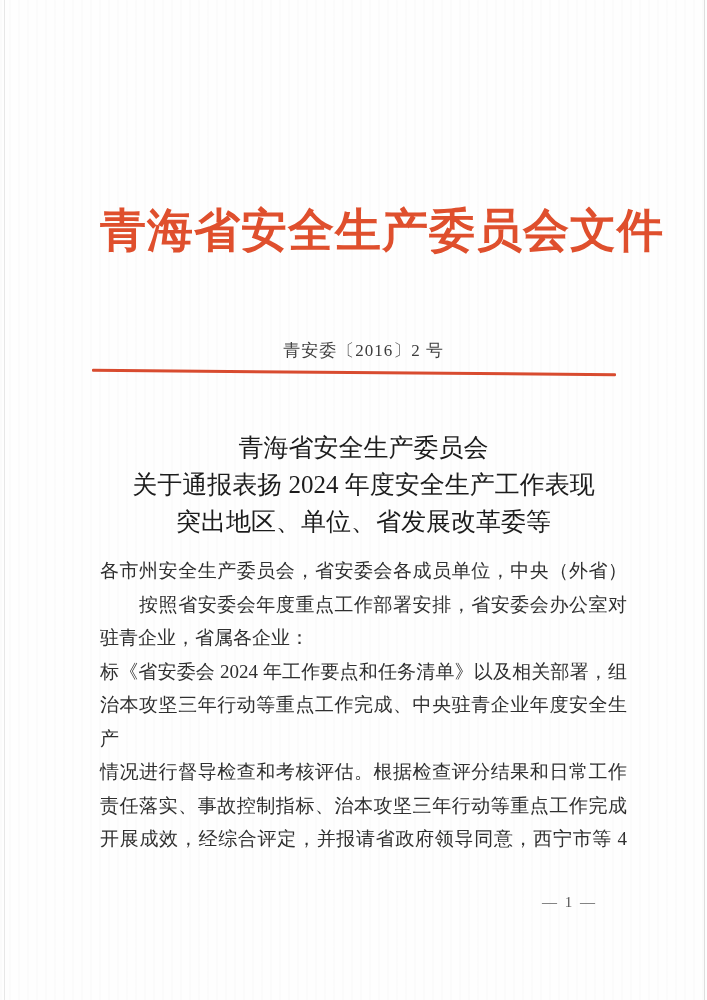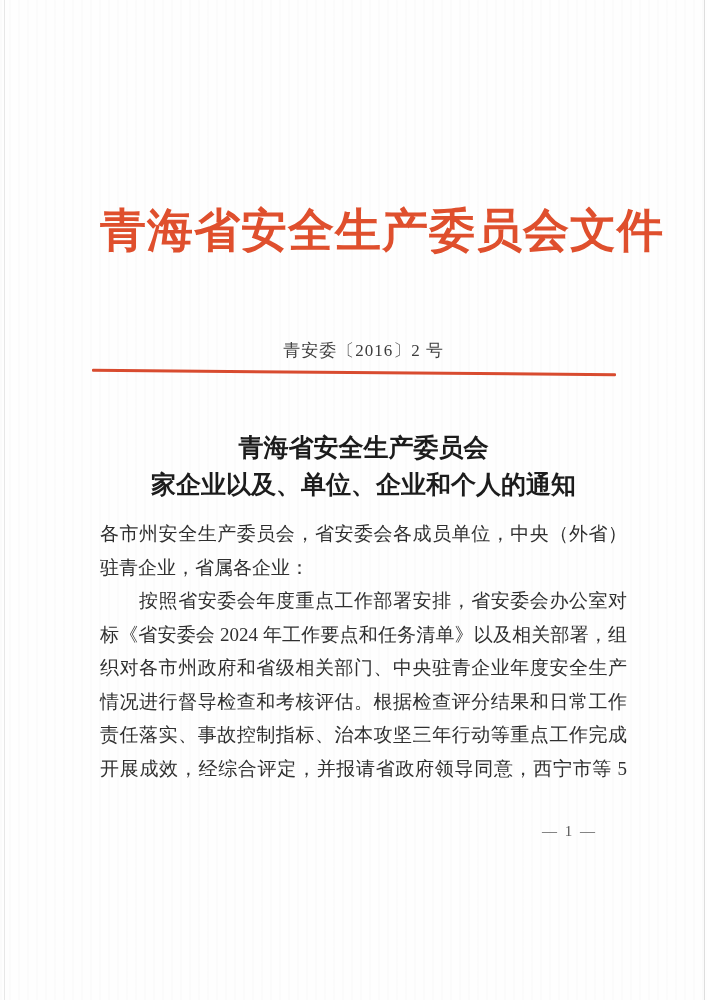--- a/index.html
+++ b/index.html
@@ -63,21 +63,21 @@
     width: 524px;
     height: 3px;
     background: #d84b2f;
     border-radius: 1px;
     transform: rotate(0.5deg);
   }
 
   .doc-title {
     margin-top: 55px;
     font-size: 25px;
-    font-weight: bold;
+    font-weight: normal;
     line-height: 37px;
     text-align: center;
     color: #1c1c1c;
   }
 
   .body-text {
     margin-top: 14px;
     font-size: 19px;
     line-height: 33.5px;
     color: #2f2f2f;
@@ -111,30 +111,31 @@
   <div class="content">
 
     <div class="header-title">青海省安全生产委员会文件</div>
 
     <div class="doc-number">青安委〔2016〕2 号</div>
 
     <div class="red-rule"></div>
 
     <div class="doc-title">
       <div class="title-line">青海省安全生产委员会</div>
-      <div class="title-line">家企业以及、单位、企业和个人的通知</div>
+      <div class="title-line">关于通报表扬 2024 年度安全生产工作表现</div>
+      <div class="title-line">突出地区、单位、省发展改革委等</div>
     </div>
 
     <div class="body-text">
       <div class="body-line">各市州安全生产委员会，省安委会各成员单位，中央（外省）</div>
+      <div class="body-line">　　按照省安委会年度重点工作部署安排，省安委会办公室对</div>
       <div class="body-line no-just">驻青企业，省属各企业：</div>
-      <div class="body-line">　　按照省安委会年度重点工作部署安排，省安委会办公室对</div>
       <div class="body-line">标《省安委会 2024 年工作要点和任务清单》以及相关部署，组</div>
-      <div class="body-line">织对各市州政府和省级相关部门、中央驻青企业年度安全生产</div>
+      <div class="body-line">治本攻坚三年行动等重点工作完成、中央驻青企业年度安全生产</div>
       <div class="body-line">情况进行督导检查和考核评估。根据检查评分结果和日常工作</div>
       <div class="body-line">责任落实、事故控制指标、治本攻坚三年行动等重点工作完成</div>
-      <div class="body-line">开展成效，经综合评定，并报请省政府领导同意，西宁市等 5</div>
+      <div class="body-line">开展成效，经综合评定，并报请省政府领导同意，西宁市等 4</div>
     </div>
 
     <div class="page-number">— 1 —</div>
 
   </div>
 </div>
 
 </body></html>

